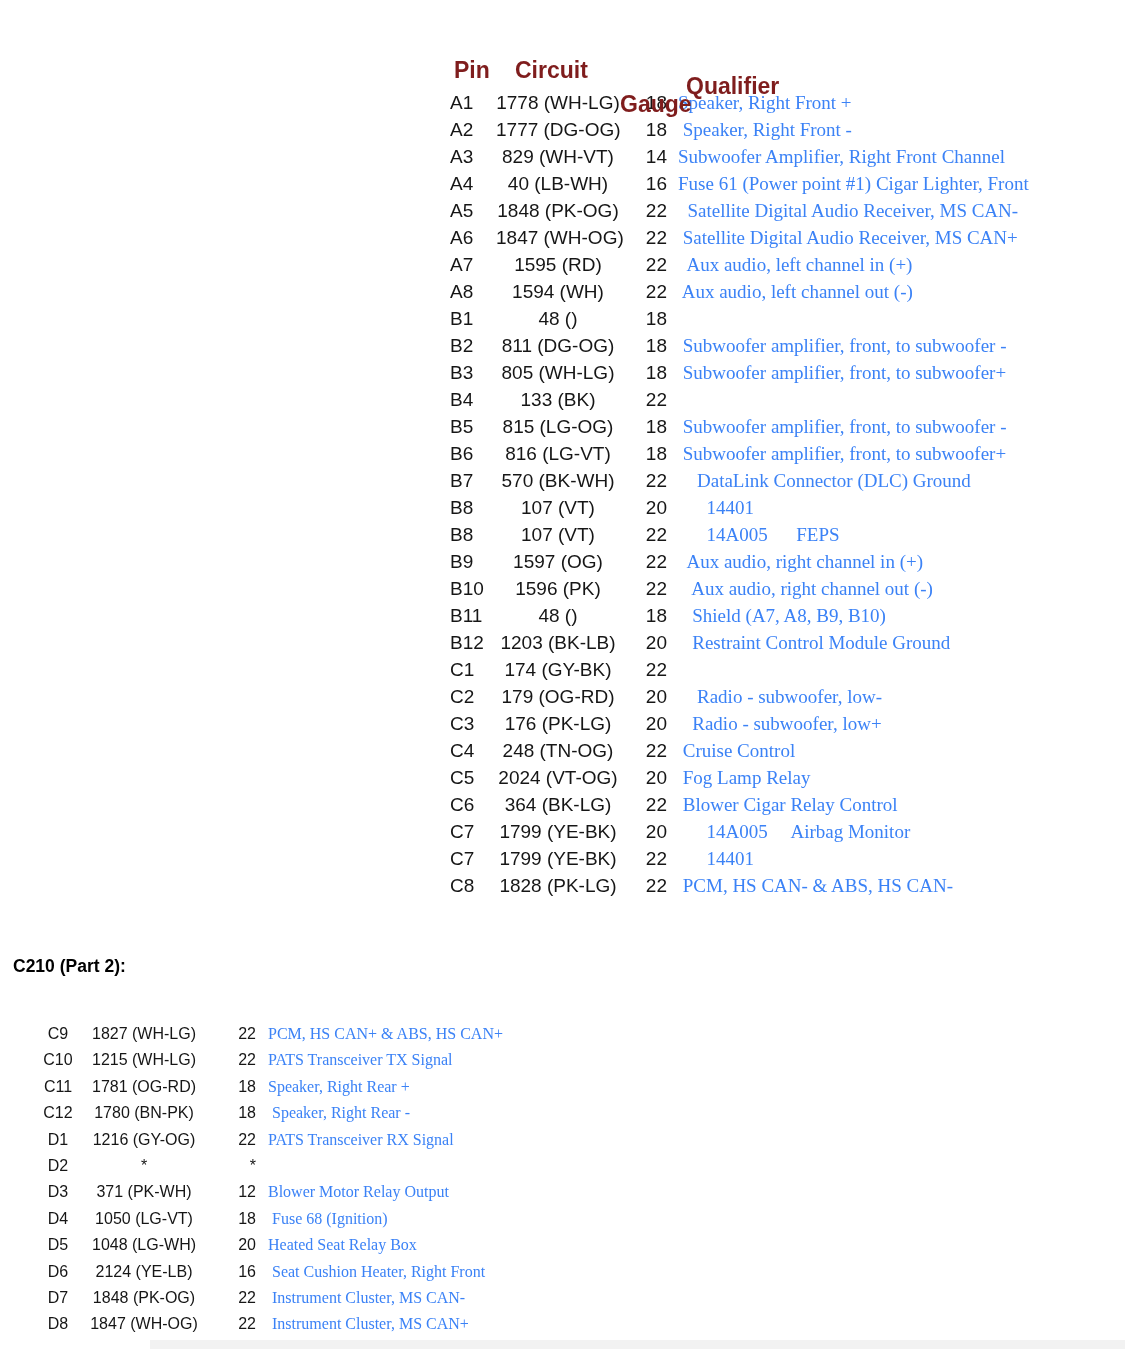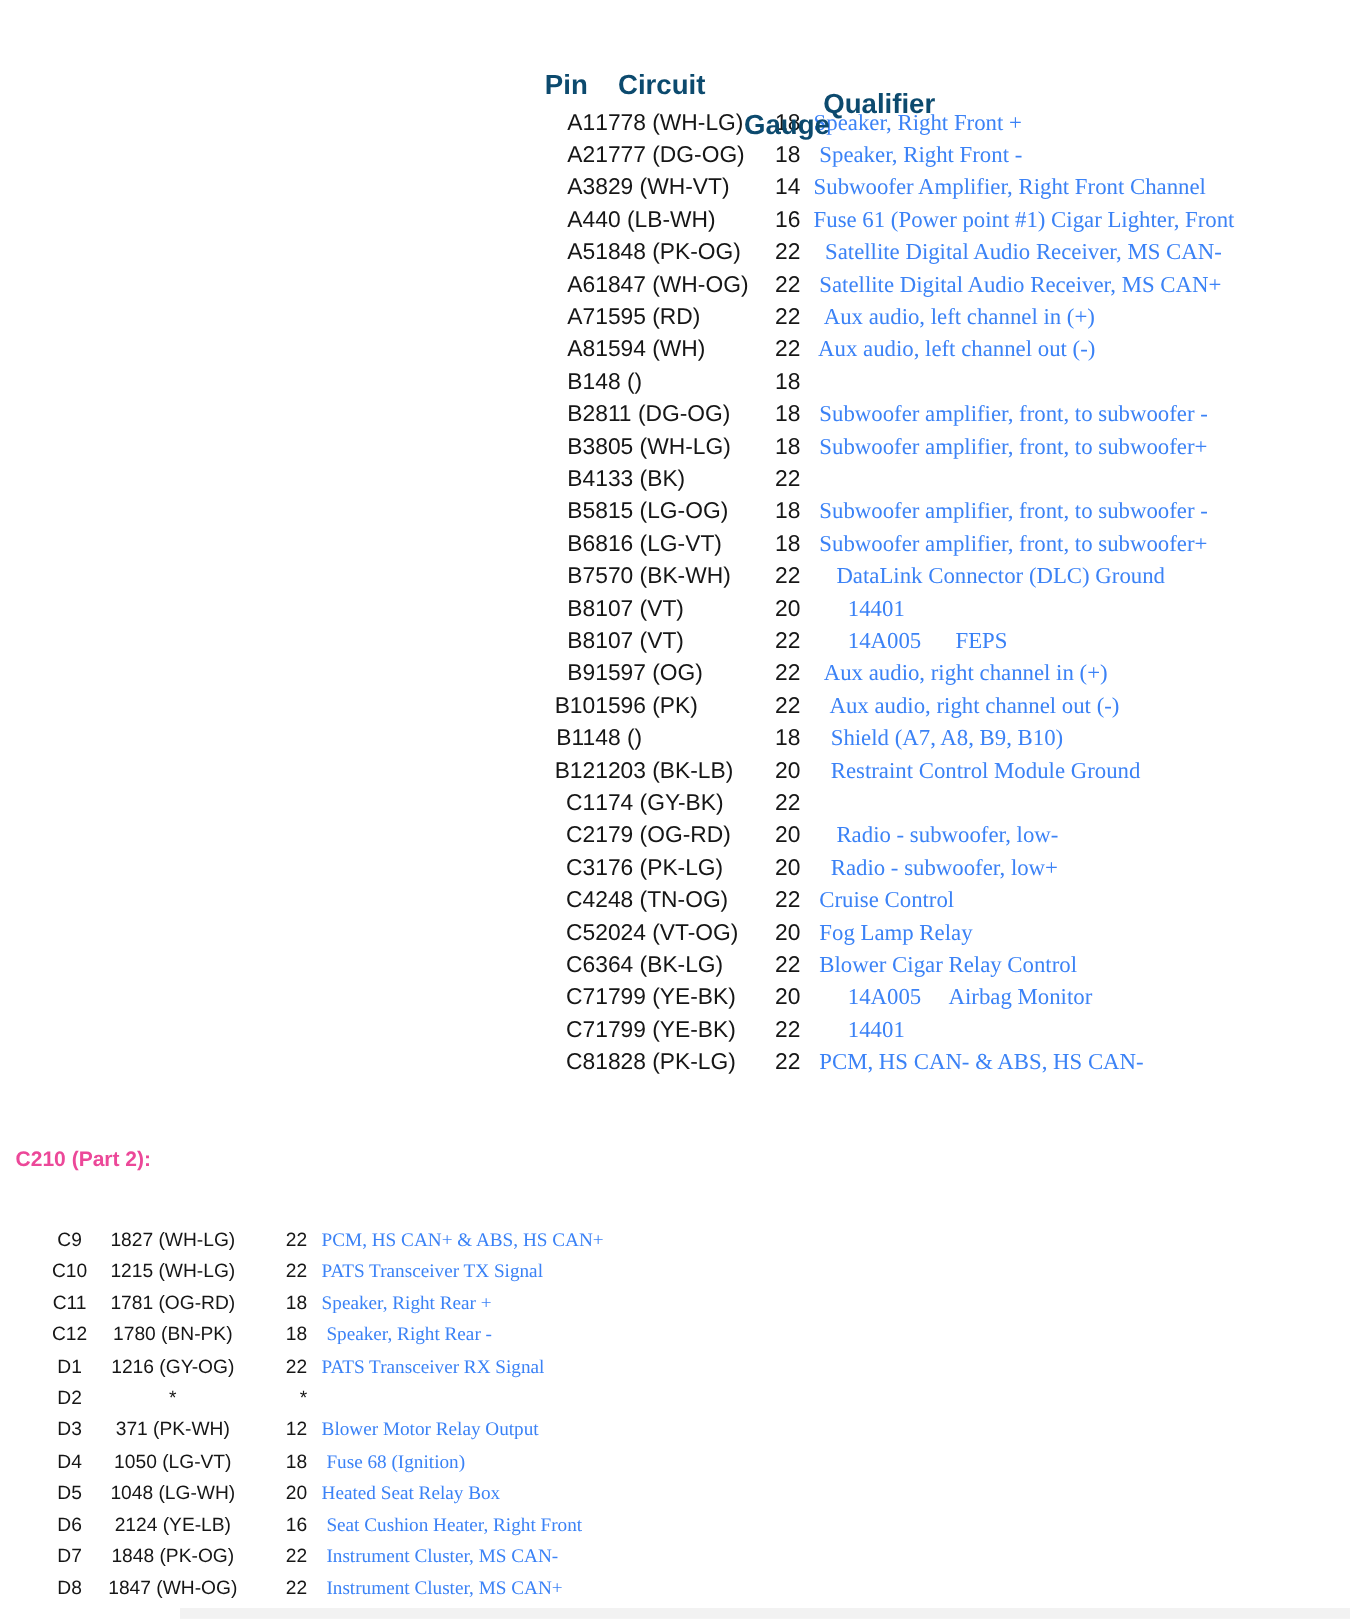--- a/index.html
+++ b/index.html
@@ -25,56 +25,56 @@
     position: absolute;
     left: 450px;
     top: 57px;
     width: 660px;
   }
   .t1-header {
     position: relative;
     height: 32px;
     font-weight: bold;
     font-size: 23px;
-    color: #0c4a6e;
+    color: #7f1d1d;
   }
   .t1-header .h-pin       { position: absolute; left: 4px;   top: 0; }
   .t1-header .h-circuit   { position: absolute; left: 65px;  top: 0; }
   .t1-header .h-gauge     { position: absolute; left: 170px; top: 0; margin-top: 34px; }
   .t1-header .h-qualifier { position: absolute; left: 236px; top: 0; margin-top: 16px; }
 
   .row {
     display: flex;
     align-items: baseline;
     white-space: nowrap;
   }
   .table1 .row {
     height: 27px;
     line-height: 27px;
     font-size: 19px;
   }
-  .table1 .c-pin     { width: 46px;  text-align: right; flex: 0 0 auto; }
-  .table1 .c-circuit { width: 124px; flex: 0 0 auto; }
+  .table1 .c-pin     { width: 46px;  text-align: left; flex: 0 0 auto; }
+  .table1 .c-circuit { width: 124px; text-align: center; flex: 0 0 auto; }
   .table1 .c-gauge   { width: 47px;  text-align: right;  flex: 0 0 auto; }
   .table1 .c-qual    { margin-left: 11px; flex: 0 0 auto; }
 
   .c-qual {
     font-family: "Liberation Serif", serif;
     color: #3b82f6;
     white-space: pre;
   }
 
   
   .sec2-label {
     position: absolute;
     left: 13px;
     top: 956px;
     font-weight: bold;
     font-size: 17.5px;
-    color: #ec4899;
+    color: #000000;
   }
 
   
   .table2 {
     position: absolute;
     left: 36px;
     top: 1021px;
     width: 700px;
   }
   .table2 .row {

